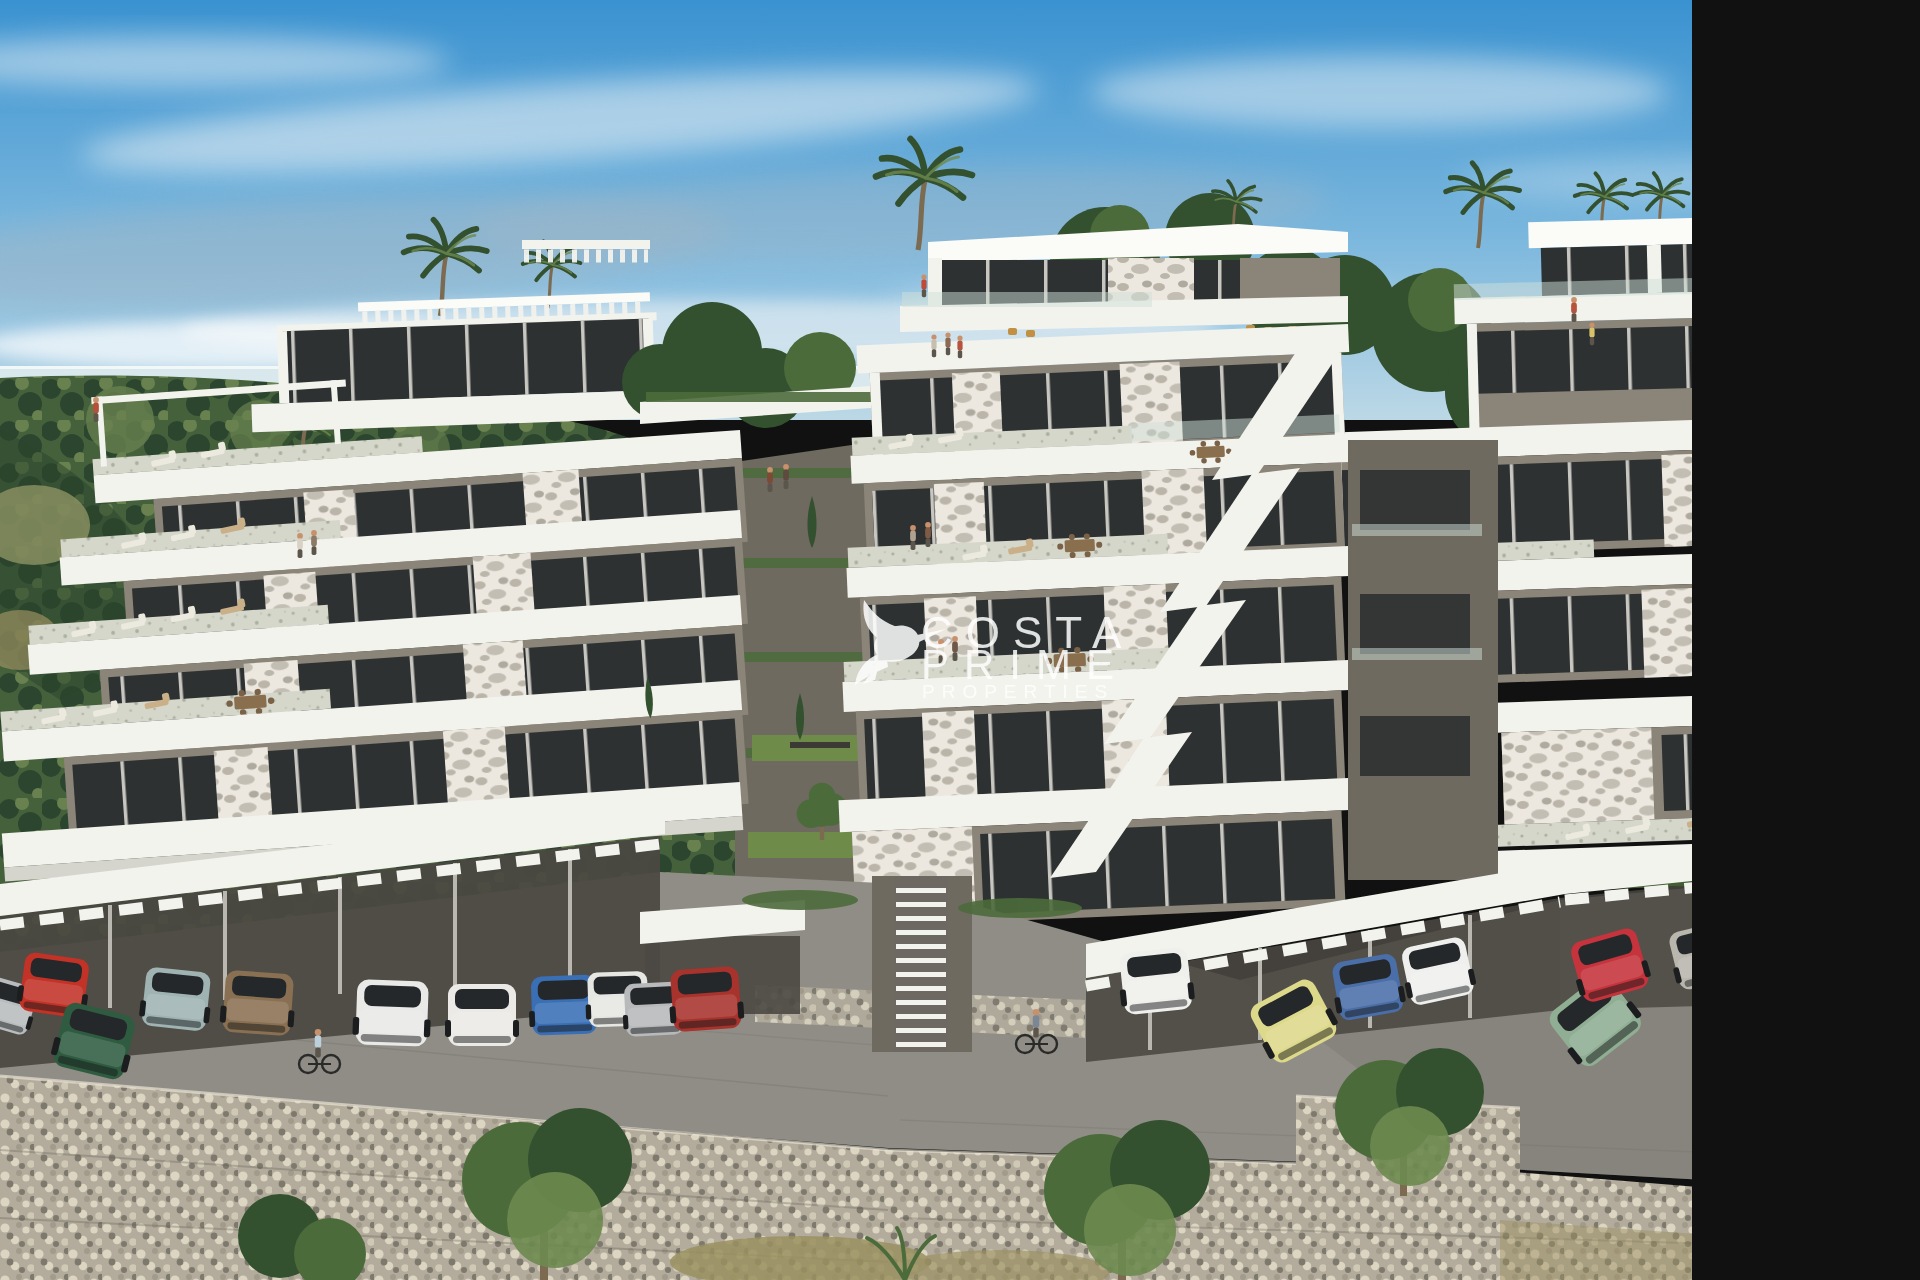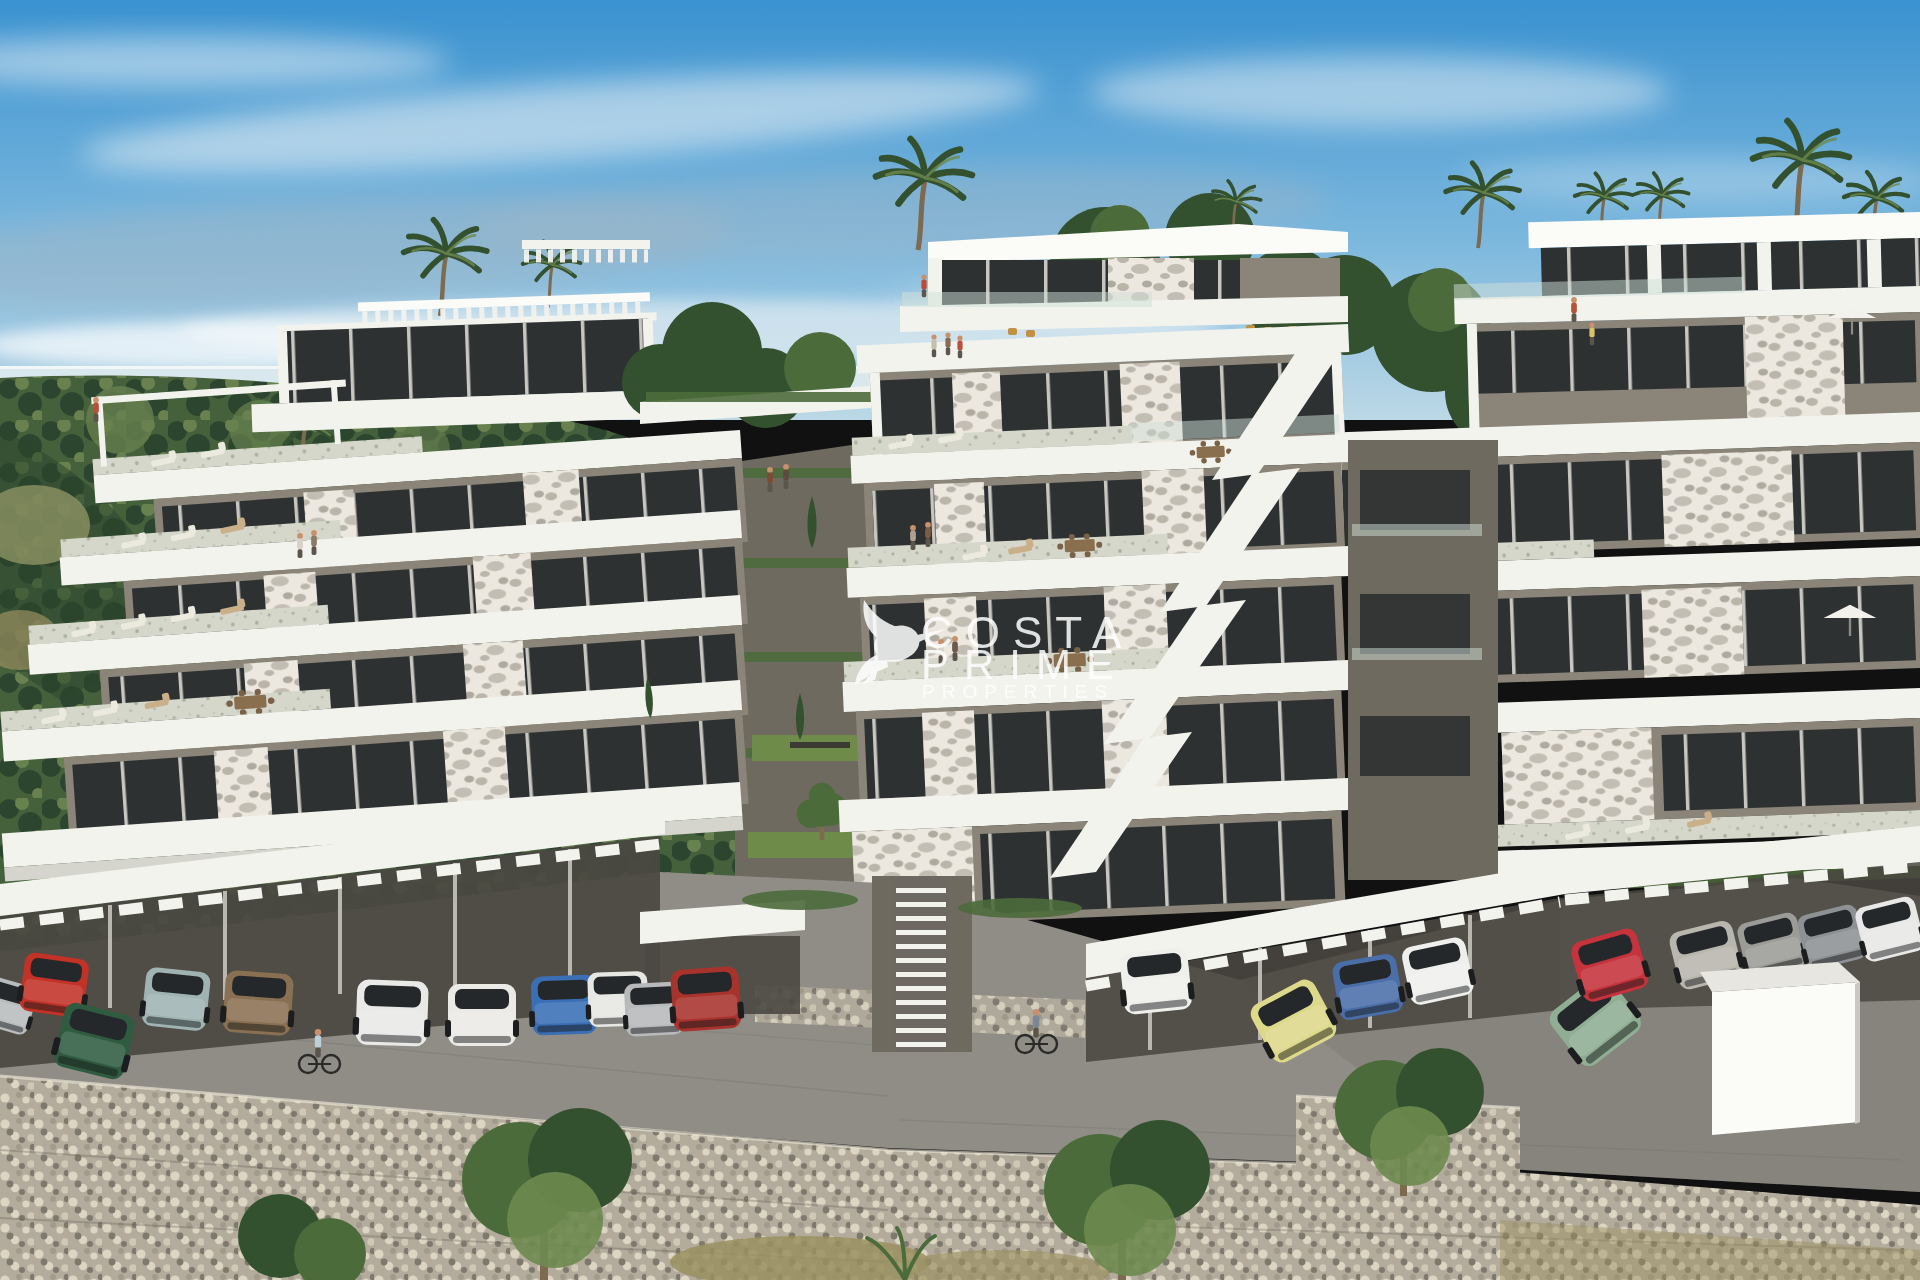--- a/index.html
+++ b/index.html
@@ -1,16 +1,16 @@
 <!DOCTYPE html>
 <html style="--sky_top: #3a92d0; --sky_mid: #79b6dd; --sky_low: #bcd8e6; --sea: #d9e8ec; --cloud_white: #eef3f5; --cloud_gray: #9fb6c6; --hill_dark: #2c452e; --hill_mid: #45613c; --hill_light: #68814f; --hill_dry: #8d9263; --white: #f3f3ee; --white_bright: #fbfbf8; --white_shade: #d5d4cd; --taupe: #8b8478; --taupe_dark: #6e6a5f; --under_dark: #4b4842; --window: #2d3132; --mullion: #e3e1da; --stone_base: #ece8df; --stone_spot: #a9a296; --stone_dark: #716c60; --terrace: #d5d7ca; --terrace_speck: #aab0a0; --glass: #cfe0d8; --pave: #8f8d86; --pave_dark: #77756f; --gravel: #cfc9b8; --gabion: #b3ac9d; --gabion_lt: #dcd5c2; --gabion_dk: #7e796d; --grass: #6f8b4a; --grass_dry: #9a9060; --foliage_dark: #33512f; --foliage: #4c6b3b; --foliage_lt: #6d8a4f; --trunk: #7c6b50; --skin: #c8906b;"><head>
 <meta charset="utf-8">
 <style>
   html,body{margin:0;padding:0;background:#111;}
-  .stage{width:1920px;height:1280px;position:relative;overflow:hidden;}
+  .stage{width:1692px;height:1280px;position:relative;overflow:hidden;}
   svg{display:block;width:1920px;height:1280px;}
   .wm-text{font-family:"Liberation Sans","DejaVu Sans",sans-serif;fill:#ffffff;}
 </style>
 </head>
 <body>
 
 <div class="stage">
 <svg viewBox="0 0 1920 1280" xmlns="http://www.w3.org/2000/svg">
   <defs>
     <linearGradient id="skyGrad" x1="0" y1="0" x2="0" y2="1">

